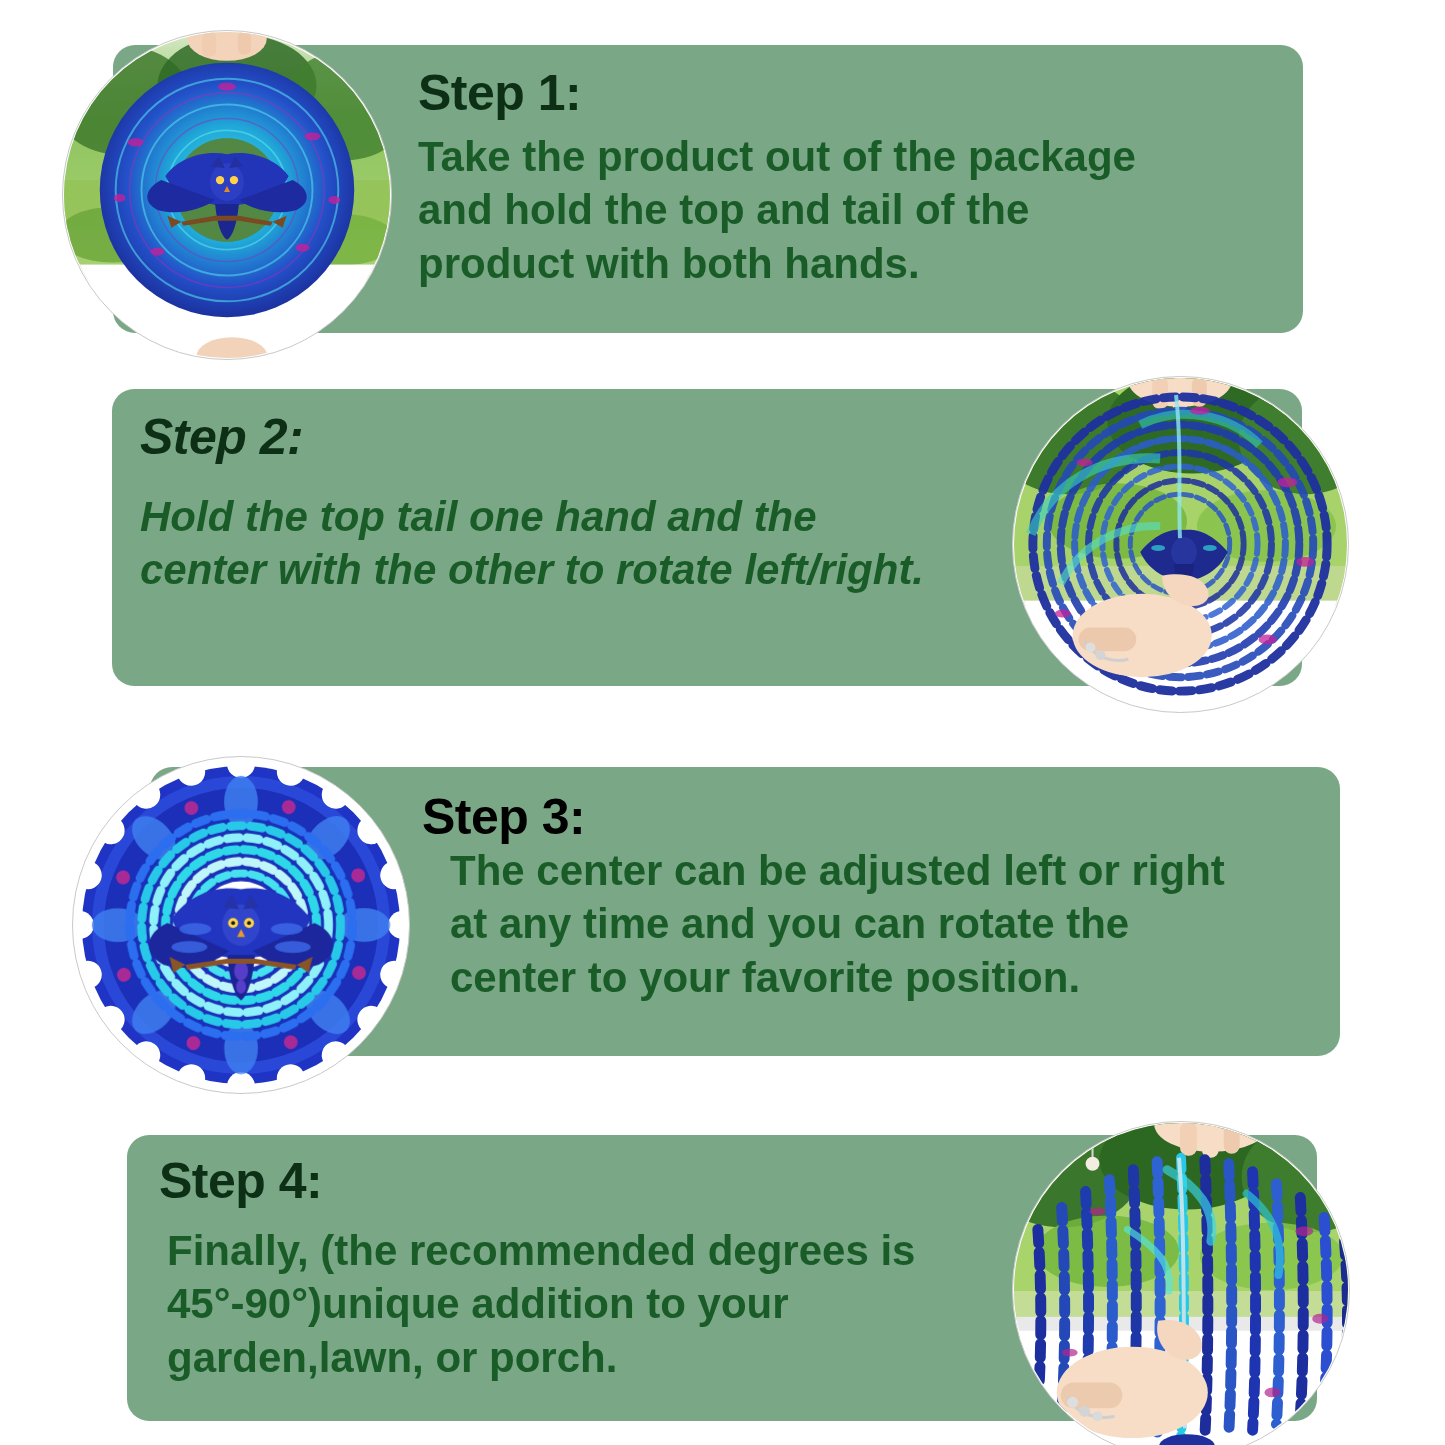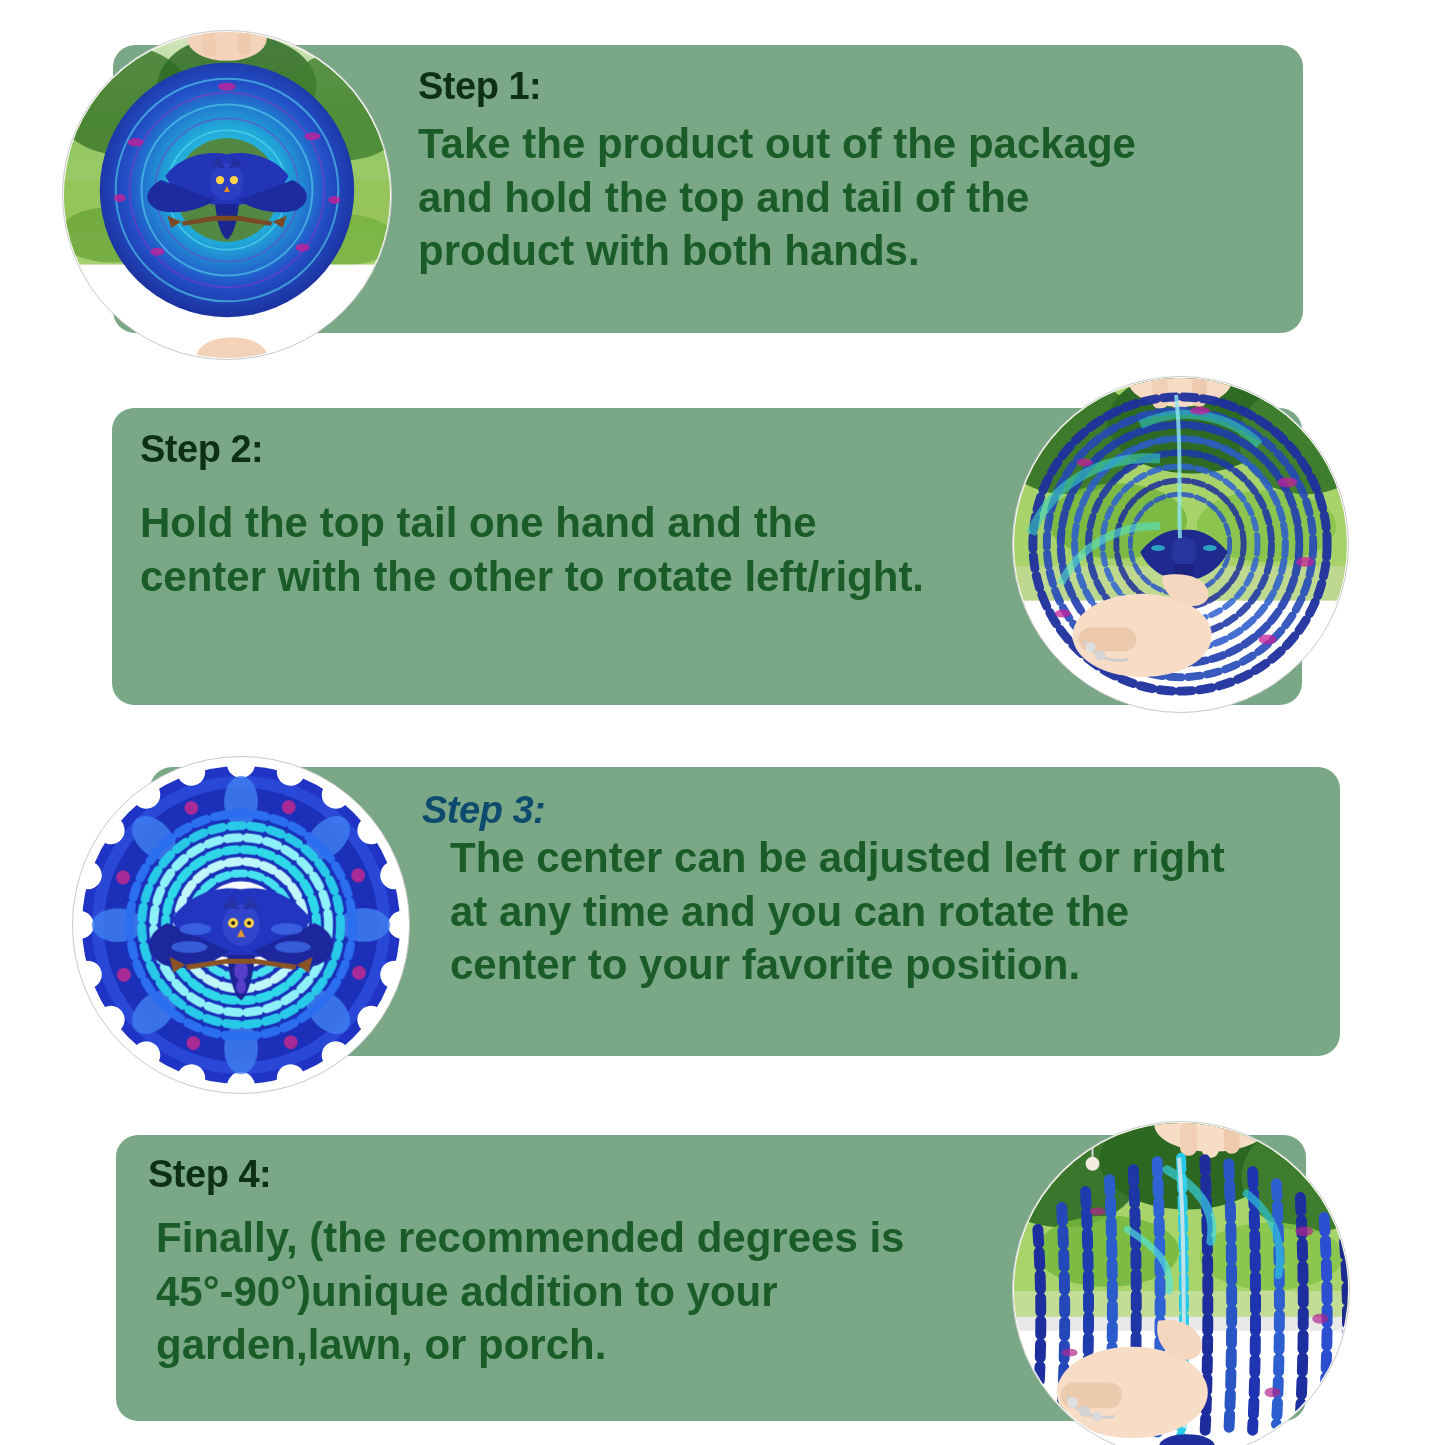--- a/index.html
+++ b/index.html
@@ -26,21 +26,21 @@
     background: #7aa886;
     border-radius: 22px;
     box-sizing: border-box;
   }
   .card-inner {
     position: absolute;
     left: 0; top: 0;
     box-sizing: border-box;
   }
   .step-title {
-    font-size: 38px;
+    font-size: 50px;
     font-weight: 700;
     color: #0d2f15;
     letter-spacing: -0.5px;
     line-height: 1.05;
     margin: 0;
     white-space: nowrap;
   }
   .step-body {
     font-size: 42px;
     font-weight: 700;
@@ -48,29 +48,29 @@
     line-height: 1.28;
     margin: 0;
     white-space: pre-line;
   }
 
   
   #card-1 { left: 113px;  top: 45px;   width: 1190px; height: 288px; }
   #card-1 .card-inner { left: 305px; top: 22px; width: 885px; }
   #card-1 .step-body { margin-top: 10px; }
 
-  #card-2 { left: 112px;  top: 408px;  width: 1190px; height: 297px; }
+  #card-2 { left: 112px;  top: 389px;  width: 1190px; height: 297px; font-style: italic; }
   #card-2 .card-inner { left: 28px; top: 22px; width: 940px; }
   #card-2 .step-body { margin-top: 26px; }
 
   #card-3 { left: 150px;  top: 767px;  width: 1190px; height: 289px; }
   #card-3 .card-inner { left: 272px; top: 24px; width: 900px; }
   #card-3 .step-body { padding-left: 28px; }
 
-  #card-4 { left: 116px;  top: 1135px; width: 1190px; height: 286px; }
+  #card-4 { left: 127px;  top: 1135px; width: 1190px; height: 286px; }
   #card-4 .card-inner { left: 32px; top: 20px; width: 930px; }
   #card-4 .step-body { margin-top: 20px; padding-left: 8px; }
 
   
   .disc {
     position: absolute;
     border-radius: 50%;
     overflow: hidden;
     background: #ffffff;
     border: 1px solid #c9c9c9;
@@ -271,21 +271,21 @@
           </g>
           <circle cx="78" cy="272" r="5" fill="#dedede"></circle>
           <circle cx="88" cy="280" r="5" fill="#d4d4d4"></circle>
         </g>
       </g>
     </svg>
   </div>
 
   <div class="card" id="card-3" style="background: rgb(122, 168, 134);">
     <div class="card-inner">
-      <p class="step-title" style="color: #0c4a6e; font-style: italic;">Step 3:</p>
+      <p class="step-title" style="color: #000000;">Step 3:</p>
       <p class="step-body" style="color: rgb(26, 92, 40);">The center can be adjusted left or right
 at any time and you can rotate the
 center to your favorite position.</p>
     </div>
   </div>
 
   <div class="disc" id="photo-3">
     <svg viewBox="0 0 338 338" xmlns="http://www.w3.org/2000/svg">
       <defs>
         <clipPath id="c3">

